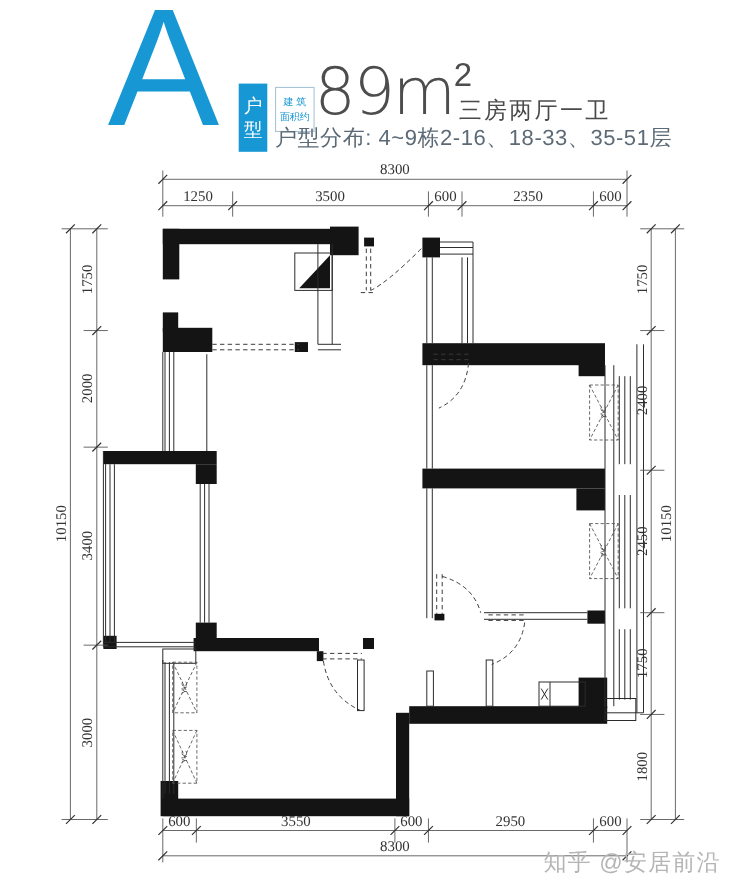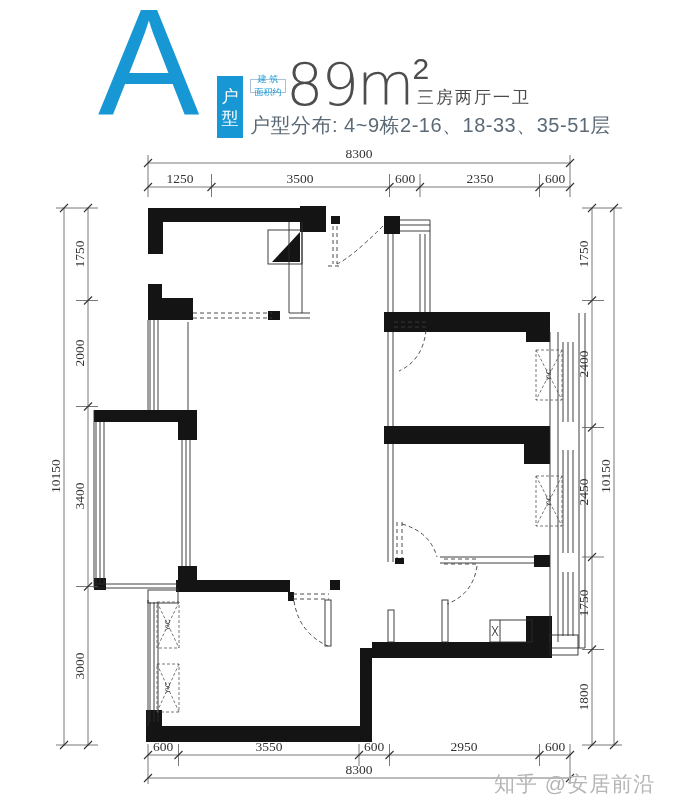--- a/index.html
+++ b/index.html
@@ -3,28 +3,28 @@
 <meta charset="utf-8">
 <style>
   html,body{margin:0;padding:0;background:#fff;}
   .page{position:relative;width:678px;height:812px;background:#fff;overflow:hidden;
         font-family:"Liberation Sans","DejaVu Sans",sans-serif;}
   .type-letter{position:absolute;left:98px;top:-14px;font-size:152px;line-height:1;
         font-weight:100;color:#1797d4;letter-spacing:-4px;}
   .type-tag{position:absolute;left:217px;top:76px;width:26px;height:62px;background:#1797d4;
         color:#fff;display:flex;flex-direction:column;align-items:center;justify-content:center;
         gap:5px;font-size:17px;line-height:1;}
-  .area-tag{position:absolute;left:250px;top:79px;width:36px;height:14px;border:1px solid #a9c4d6;
+  .area-tag{position:absolute;left:250px;top:79px;width:36px;height:41px;border:1px solid #a9c4d6;
         color:#1797d4;font-size:9px;line-height:1.45;text-align:center;display:flex;
         flex-direction:column;justify-content:center;box-sizing:border-box;}
   .area-line{position:absolute;left:286px;top:52px;color:#4d4d4d;}
   .area-value{font-size:59px;font-weight:200;letter-spacing:-2px;line-height:1;
         font-family:"DejaVu Sans","Liberation Sans",sans-serif;}
   .area-sup{font-size:30px;font-weight:200;vertical-align:26px;}
-  .layout-desc{position:absolute;left:417px;top:86px;font-size:17px;color:#4a4a4a;
+  .layout-desc{position:absolute;left:417px;top:86px;font-size:21px;color:#4a4a4a;
         letter-spacing:2px;white-space:nowrap;}
   .distribution{position:absolute;left:250px;top:112px;font-size:20px;color:#5b6a76;
         letter-spacing:0.5px;white-space:nowrap;}
   .watermark{position:absolute;left:494px;top:770px;font-size:21px;color:#b5b5b5;
         letter-spacing:1px;white-space:nowrap;}
   svg.plan{position:absolute;left:0;top:0;}
   svg text.dim{font-family:"Liberation Serif","DejaVu Serif",serif;font-size:13.5px;fill:#333;}
   svg text.ac{font-family:"Liberation Sans",sans-serif;font-size:7px;fill:#444;}
 </style>
 </head>

